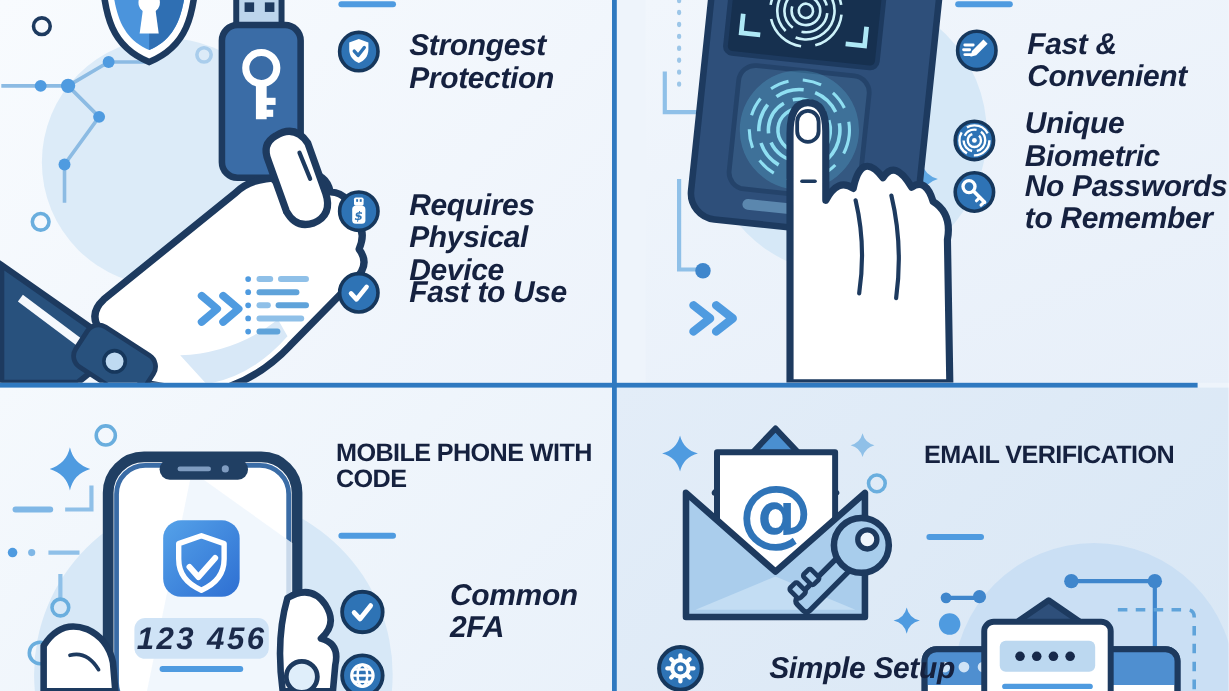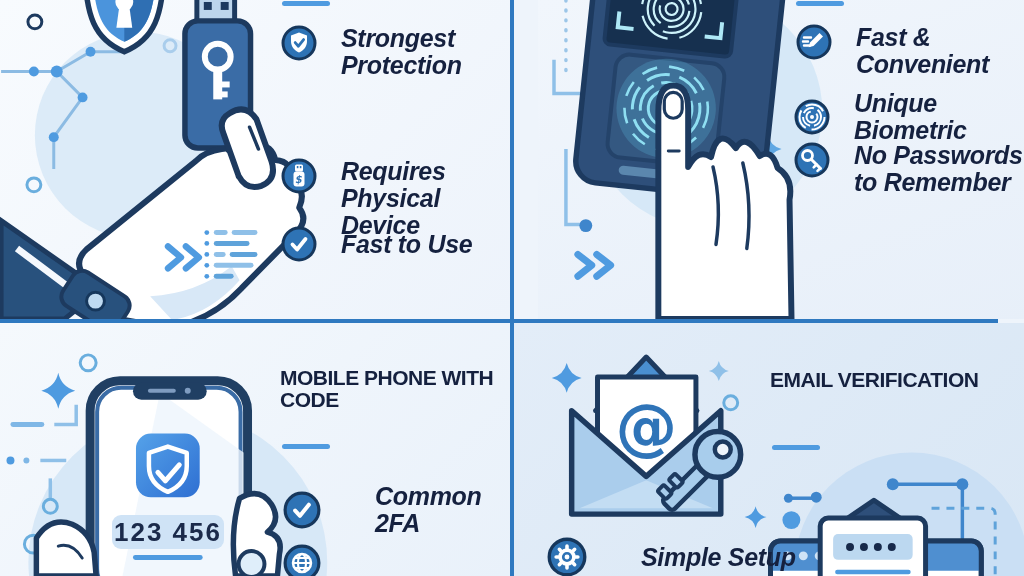--- a/index.html
+++ b/index.html
@@ -21,21 +21,21 @@
   #q-tr .b-label{max-width:218px;}
   #q-bl .b-label,#q-br .b-label{max-width:230px;margin-left:30px;}
   .title{position:absolute;font-size:21px;font-weight:900;color:#15213f;line-height:1.04;
          letter-spacing:-0.5px;text-transform:uppercase;}
   #q-bl .title{left:280px;top:44px;width:245px;}
   #q-br .title{left:256px;top:46px;width:255px;}
   .t-underline{position:absolute;width:48px;height:5px;border-radius:3px;background:#4f9be0;}
   .top-underline{position:absolute;top:1px;width:48px;height:5px;border-radius:3px;background:#4f9be0;}
   .code-pill{position:absolute;left:112px;top:192px;width:112px;height:34px;border-radius:9px;
              background:#cfe3f6;display:flex;align-items:center;justify-content:center;
-             font-size:26px;font-weight:800;color:#1b2a4a;letter-spacing:2px;}
+             font-size:26px;font-weight:800;color:#1b2a4a;letter-spacing:2px;font-style:italic;}
 </style>
 </head>
 <body>
 
 <div id="stage">
 
   <section class="quad" id="q-tl">
     <svg class="art" width="510" height="319" viewBox="0 0 511 321">
       <circle cx="138" cy="136" r="104" fill="#dcebf8"></circle>
       <g>

